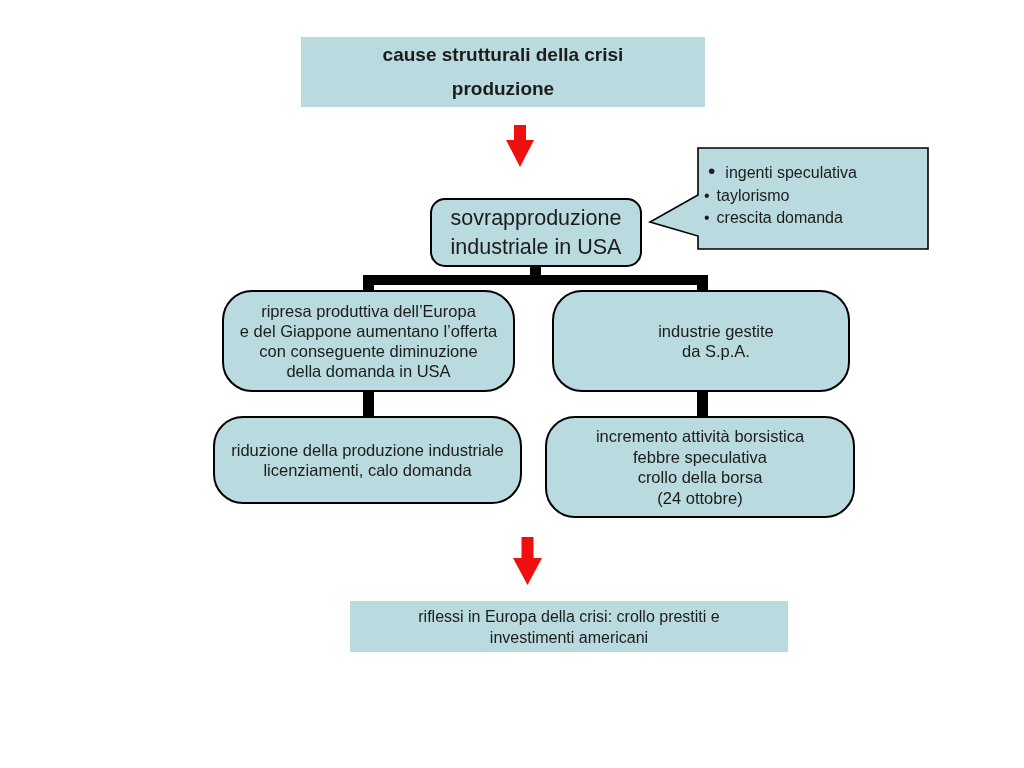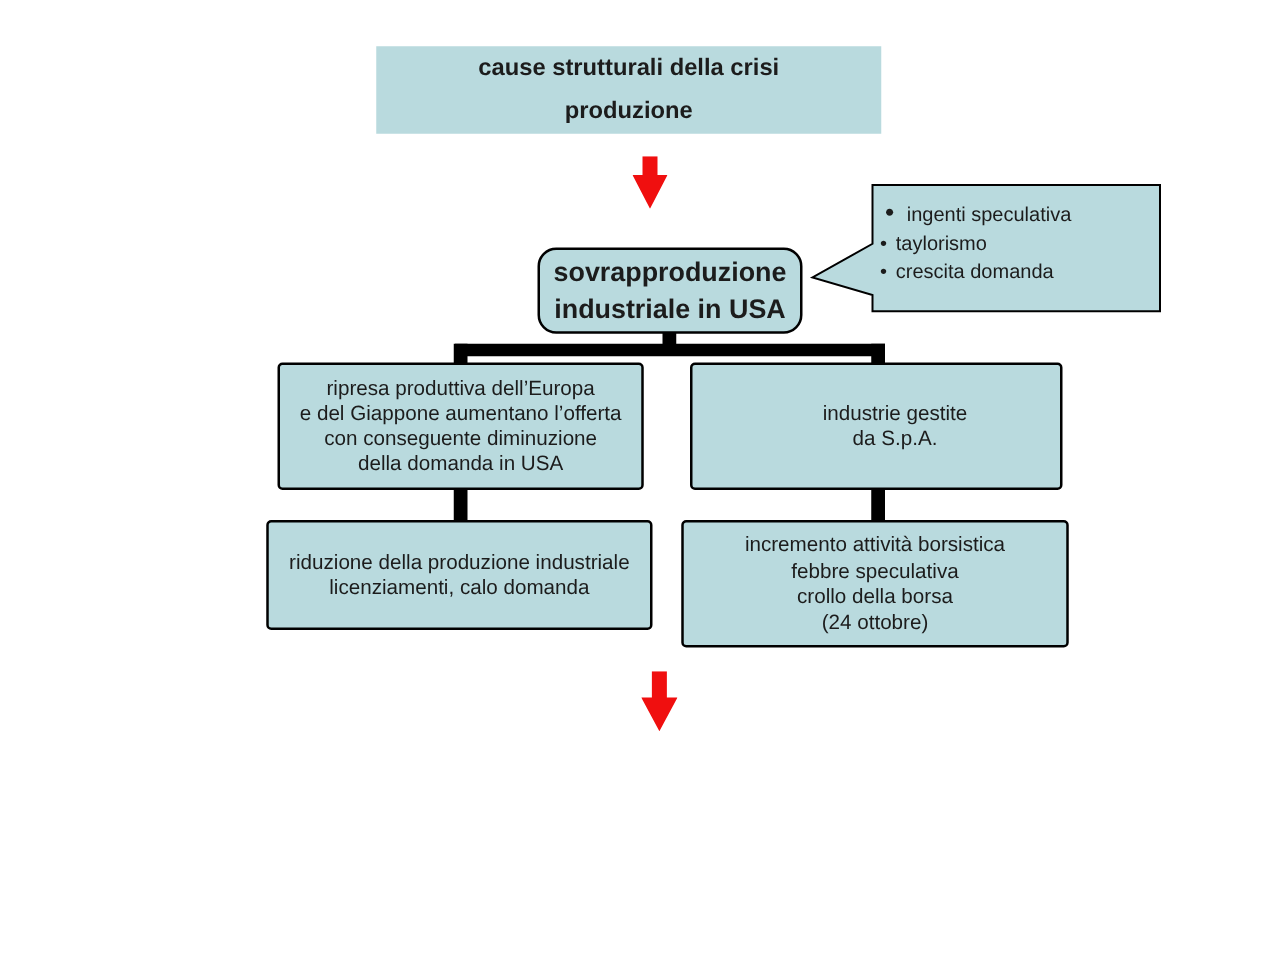--- a/index.html
+++ b/index.html
@@ -13,30 +13,30 @@
   .fillbox {
     position:absolute;
     background:var(--box_fill,#b9dade);
     display:flex; flex-direction:column;
     align-items:center; justify-content:center;
     text-align:center;
     box-sizing:border-box;
   }
   .rounded {
     border:2px solid var(--box_border,#000);
-    border-radius:4px;
+    border-radius:30px;
   }
   .title-box {
     left:301px; top:37px; width:404px; height:70px;
     font-weight:bold; font-size:19px; line-height:34px;
   }
   .sovra-box {
     left:430px; top:198px; width:212px; height:69px;
     border:2.5px solid var(--box_border,#000); border-radius:15px;
-    font-weight:bold; font-size:21.5px; line-height:29px;
+    font-weight:normal; font-size:21.5px; line-height:29px;
   }
   .ripresa-box   { left:222px; top:290px; width:293px; height:102px; font-size:16.5px; line-height:20px; }
   .industrie-box { left:552px; top:290px; width:298px; height:102px; font-size:16.5px; line-height:20px;padding-left:30px; }
   .riduzione-box { left:213px; top:416px; width:309px; height:88px; font-size:16.5px; line-height:20.5px; }
   .incremento-box{ left:545px; top:416px; width:310px; height:102px; font-size:16.5px; line-height:20.5px; }
   .footer-bar {
     left:350px; top:601px; width:438px; height:51px;
     font-size:16px; line-height:21px;
   }
   .conn { position:absolute; background:var(--connector,#000); }
@@ -129,14 +129,18 @@
     <div>incremento attività borsistica</div>
     <div>febbre speculativa</div>
     <div>crollo della borsa</div>
     <div>(24 ottobre)</div>
   </div>
 
   <svg class="arrow-svg arrow-2" width="29" height="48" viewBox="0 0 29 48">
     <polygon points="8.5,0 20.5,0 20.5,21 29,21 14.5,48 0,21 8.5,21"></polygon>
   </svg>
 
+  <div class="fillbox footer-bar">
+    <div>riflessi in Europa della crisi: crollo prestiti e</div>
+    <div>investimenti americani</div>
+  </div>
 
 </div>
 
 </body></html>

